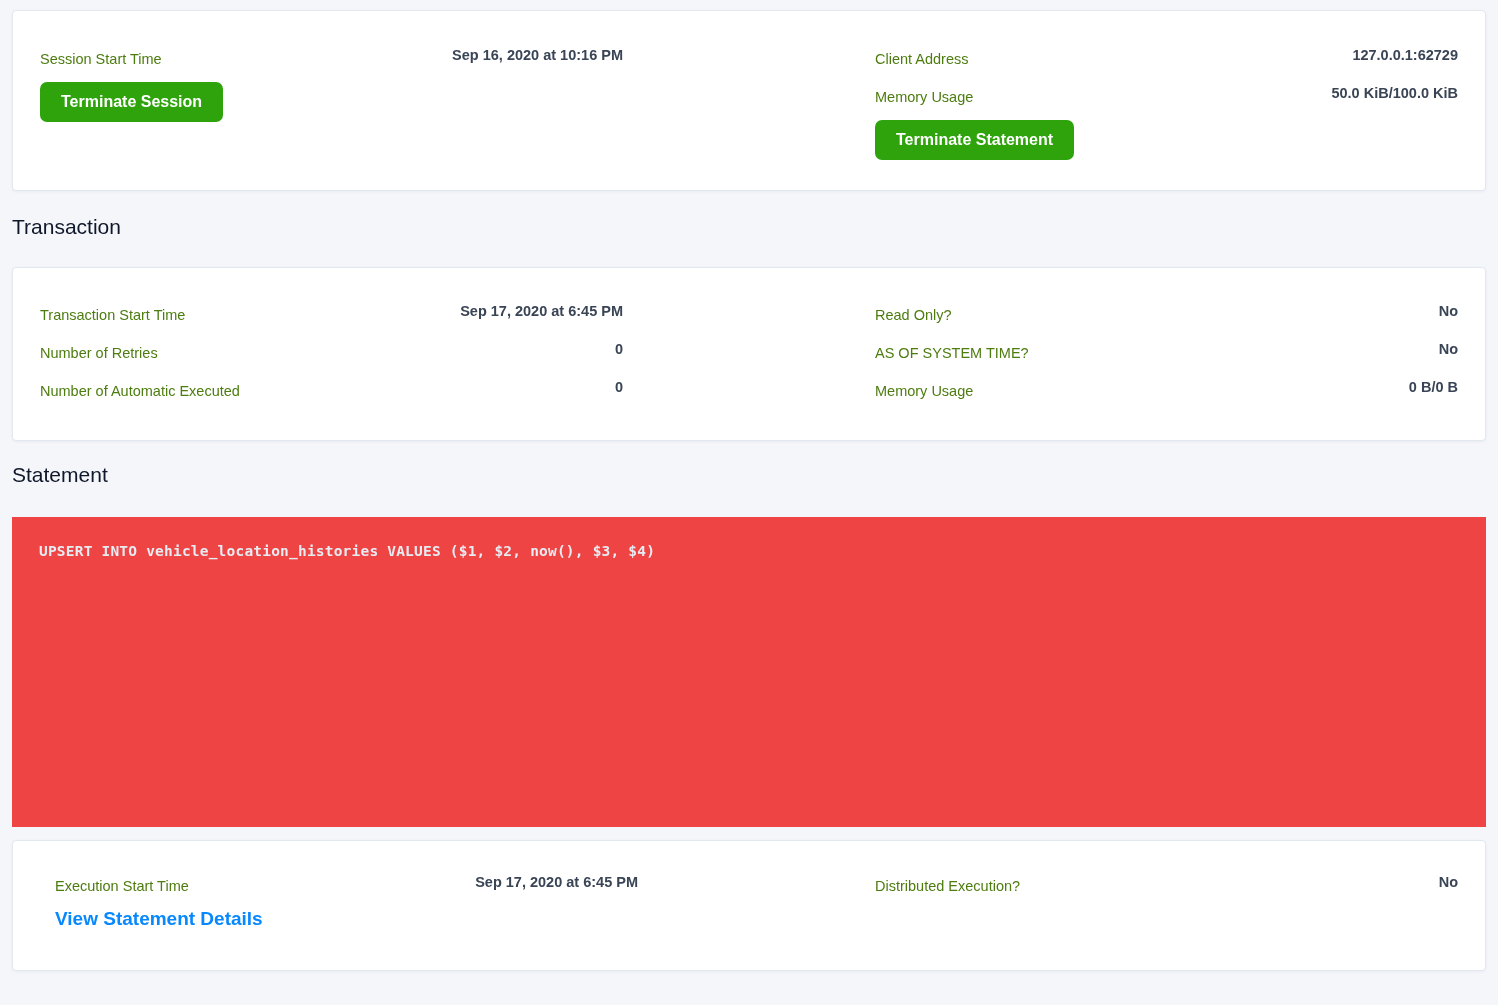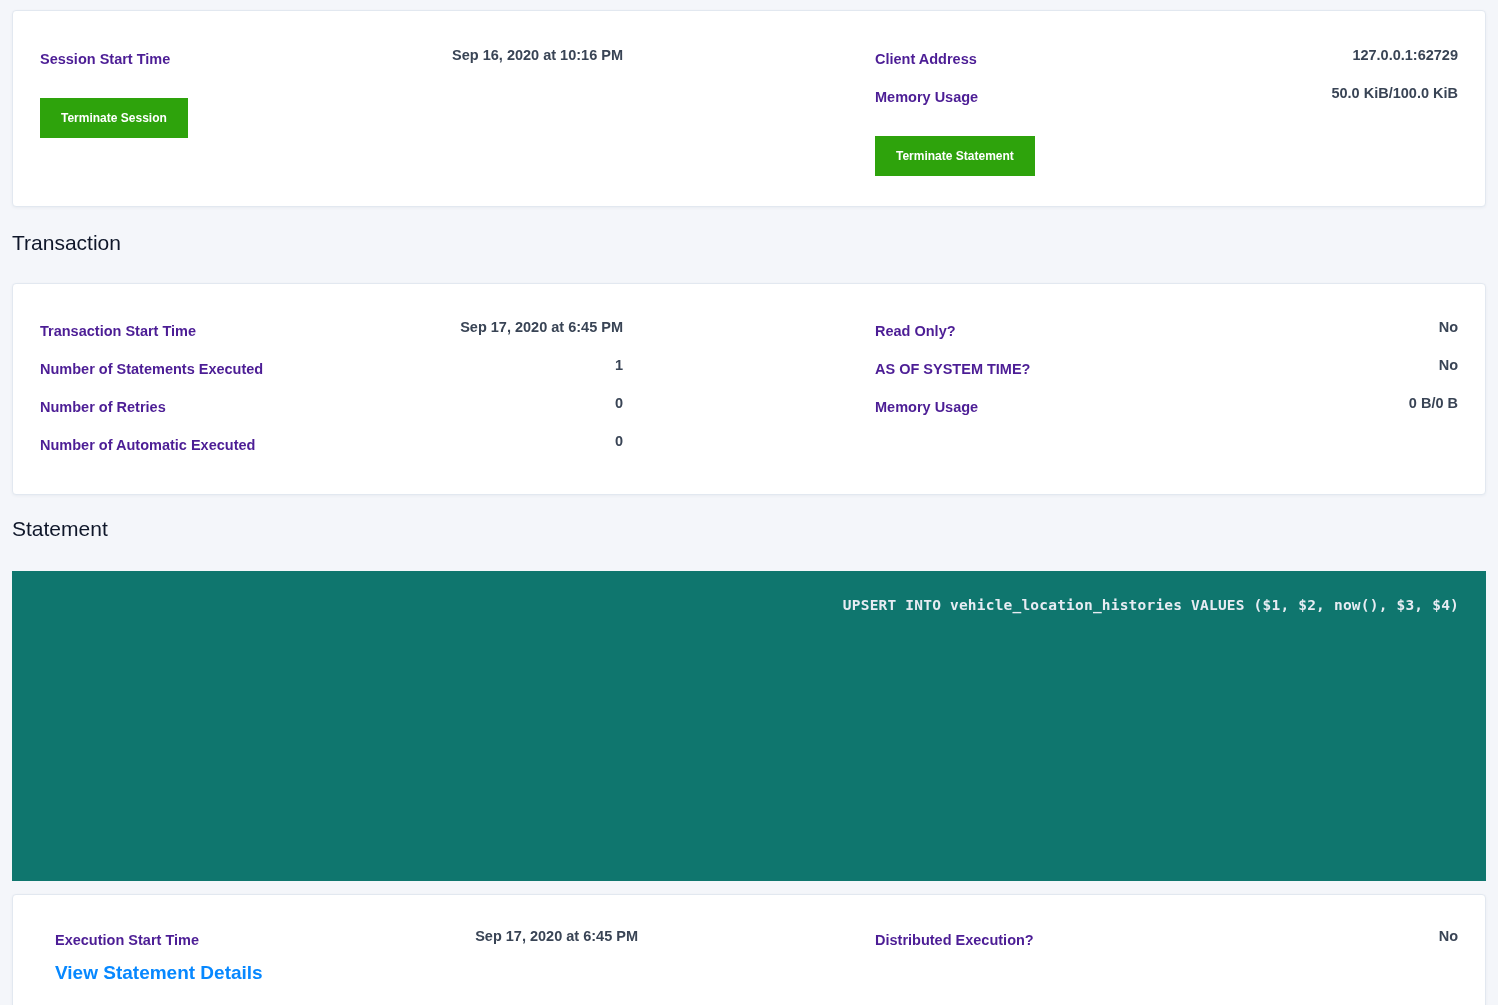--- a/index.html
+++ b/index.html
@@ -21,51 +21,50 @@
   .card-exec .card-body { padding: 22px 27px 40px 42px; }
   .cols { display: flex; justify-content: space-between; }
   .col { width: 583px; }
   .srow {
     display: flex;
     justify-content: space-between;
     align-items: center;
     height: 38px;
     font-size: 14.5px;
   }
-  .lbl { color: #4c1d95; font-weight: 700; margin-top: 8px; }
+  .lbl { color: #4d7c0f; font-weight: 400; margin-top: 8px; }
   .val { color: #394455; font-weight: 700; text-align: left; }
   .val-link { color: #0788ff; text-decoration: none; cursor: pointer; }
   .btn {
     display: inline-block;
-    margin-top: 24px;
+    margin-top: 8px;
     height: 40px;
     padding: 0 21px;
     background: #2ea30c;
     border: none;
-    border-radius: 0;
+    border-radius: 7px;
     color: #ffffff;
     font-weight: 700;
-    font-size: 12px;
+    font-size: 16px;
     font-family: inherit;
     cursor: pointer;
   }
   .section-heading {
     font-size: 21px;
     line-height: 28px;
     font-weight: 400;
     color: #0f172a;
   }
   .h-transaction { margin: 22px 0 26px 0; }
   .h-statement { margin: 20px 0 28px 0; }
   .code-box {
     height: 310px;
-    background: #0f766e;
+    background: #ef4444;
     padding: 26px 27px;
     margin-bottom: 13px;
-    text-align: right;
   }
   .code-text {
     font-family: "DejaVu Sans Mono", monospace;
     font-weight: 700;
     font-size: 14.5px;
     color: #e7ecf3;
     letter-spacing: 0.2px;
     white-space: pre;
   }
   .details-link {
@@ -110,24 +109,20 @@
 
 <div class="card card-txn">
   <div class="card-body">
     <div class="cols">
       <div class="col">
         <div class="srow">
           <span class="lbl">Transaction Start Time</span>
           <span class="val">Sep 17, 2020 at 6:45 PM</span>
         </div>
         <div class="srow">
-          <span class="lbl">Number of Statements Executed</span>
-          <span class="val">1</span>
-        </div>
-        <div class="srow">
           <span class="lbl">Number of Retries</span>
           <span class="val">0</span>
         </div>
         <div class="srow">
           <span class="lbl">Number of Automatic Executed</span>
           <span class="val">0</span>
         </div>
       </div>
       <div class="col">
         <div class="srow">

